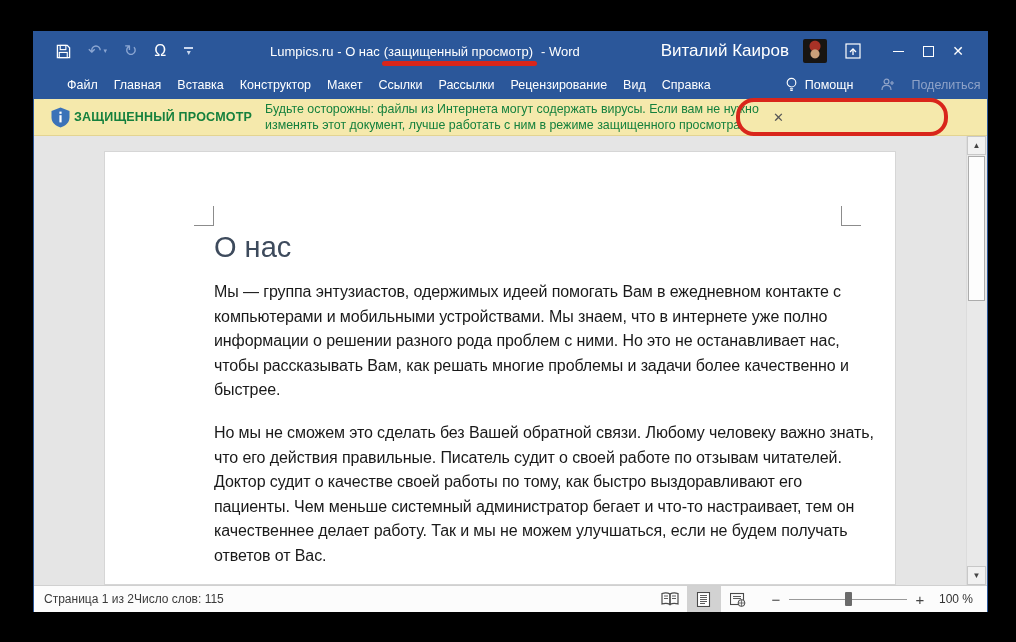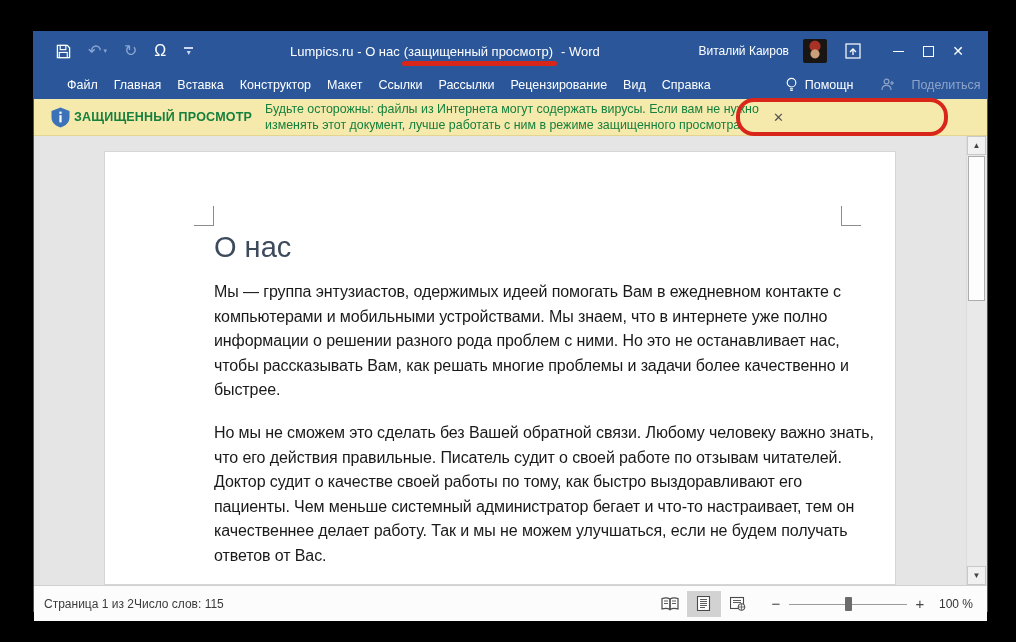--- a/index.html
+++ b/index.html
@@ -13,29 +13,29 @@
   .titlebar { position:relative; height:38px; background:#2B579A; color:#fff; }
   .qat { position:absolute; left:22px; top:0; height:38px; display:flex; align-items:center; gap:17px; }
   .qat-btn { display:flex; align-items:center; justify-content:center; cursor:default; }
   .glyph-faded { color:#8BA6D2; font-size:16px; line-height:16px; }
   .glyph-white { color:#fff; font-size:16px; line-height:16px; }
   .undo-caret { color:#8BA6D2; font-size:7px; margin-left:2px; }
   .qat-custom { display:flex; flex-direction:column; align-items:center; width:11px; }
   .qat-custom .bar { width:9px; border-top:2px solid #CBD8EF; margin-bottom:0px; }
   .qat-custom .car { color:#CBD8EF; font-size:8px; line-height:7px; }
 
-  .title { position:absolute; left:256px; top:0; height:38px; display:flex; align-items:center;
+  .title { position:absolute; left:236px; top:0; height:38px; display:flex; align-items:center;
            font-size:13px; white-space:nowrap; }
   .title span { margin-right:4px; }
   .title-hl { position:relative; display:inline-block; }
   .redline { position:absolute; left:-2px; right:-4px; bottom:-7px; height:5px;
              background:#D9261B; border-radius:3px; }
 
   .tb-right { position:absolute; right:0; top:0; height:38px; display:flex; align-items:center; padding-right:14px; }
-  .username { font-size:12px; margin-right:14px; }
+  .username { font-size:17px; margin-right:14px; }
   .avatar { width:24px; height:24px; margin-right:18px; background:#181512;
             background-image:radial-gradient(circle at 50% 62%, #C9A07A 0 4px, rgba(0,0,0,0) 5px),
                              radial-gradient(circle at 50% 30%, #A93226 0 5px, rgba(0,0,0,0) 6px);
             border-radius:2px; }
   .ribbon-disp { margin-right:22px; }
   .winbtn { display:flex; align-items:center; justify-content:center; width:30px; height:38px; }
   .min-bar { width:11px; border-top:1px solid #fff; }
   .max-box { width:11px; height:11px; border:1px solid #fff; }
   .close-x { font-size:14px; color:#fff; }
 
@@ -73,21 +73,21 @@
   .scrollbar { position:absolute; right:1px; top:0; bottom:0; width:20px;
                background:#E9E9E9; border-left:1px solid #DCDCDC; }
   .sb-btn { position:absolute; left:0; width:19px; height:19px; background:#F1F1F1;
             border:1px solid #C8C8C8; display:flex; align-items:center; justify-content:center;
             font-size:8px; color:#444; }
   .sb-up { top:0; } .sb-down { bottom:0; }
   .sb-thumb { position:absolute; left:1px; top:20px; width:17px; height:145px;
               background:#FDFDFD; border:1px solid #ACACAC; }
 
   
-  .statusbar { height:36px; background:#FCFCFC; border-top:1px solid #D0D0D0;
+  .statusbar { height:27px; background:#FCFCFC; border-top:1px solid #D0D0D0;
                display:flex; align-items:center; font-size:12px; color:#3B3B3B; }
   .sb-page { margin-left:10px; } .sb-words { }
   .sb-rt { margin-left:auto; display:flex; align-items:center; padding-right:8px; }
   .viewbtn { width:34px; height:26px; display:flex; align-items:center; justify-content:center; }
   .viewbtn.sel { background:#D2D2D2; }
   .zoom-out { margin-left:14px; font-size:15px; color:#444; width:14px; text-align:center; }
   .zoom-in  { font-size:15px; color:#444; width:14px; text-align:center; }
   .zoom-track { position:relative; width:118px; height:14px; margin:0 6px; }
   .zoom-line { position:absolute; left:0; right:0; top:7px; border-top:1px solid #9A9A9A; }
   .zoom-thumb { position:absolute; left:50%; margin-left:-3px; top:0; width:7px; height:14px;

